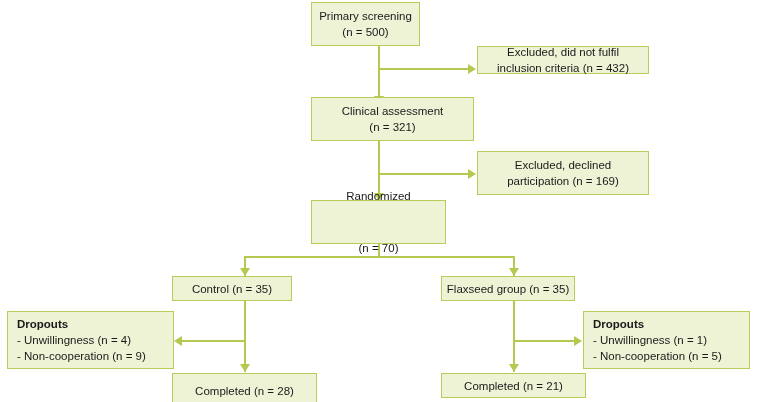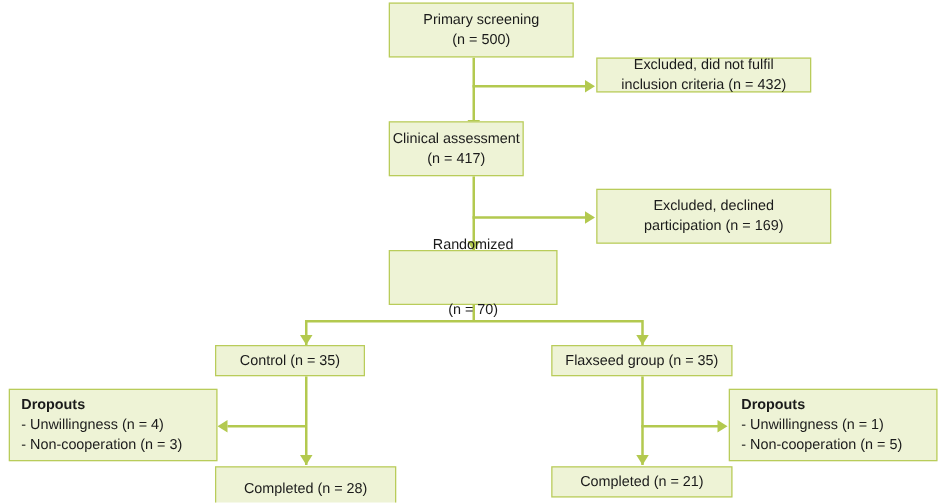--- a/index.html
+++ b/index.html
@@ -101,57 +101,57 @@
 
   <div class="edge h" style="left:182px; top:340px; width:63px;"></div>
   <div class="arrow left" style="left:174px; top:336px;"></div>
 
   <div class="edge v" style="left:513px; top:301px; height:71px;"></div>
   <div class="arrow down" style="left:509px; top:364px;"></div>
 
   <div class="edge h" style="left:513px; top:340px; width:63px;"></div>
   <div class="arrow right" style="left:574px; top:336px;"></div>
 
-  <div class="node" style="left:311px; top:2px; width:148px; height:44px;text-align:center;">
+  <div class="node" style="left:311px; top:2px; width:109px; height:44px;text-align:center;">
     <span class="line">Primary screening</span>
     <span class="line">(n = 500)</span>
   </div>
 
   <div class="node" style="left:477px; top:46px; width:172px; height:28px;">
     <span class="line">Excluded, did not fulfil</span>
     <span class="line">inclusion criteria (n = 432)</span>
   </div>
 
-  <div class="node" style="left:311px; top:97px; width:108px; height:44px;">
+  <div class="node" style="left:311px; top:97px; width:163px; height:44px;">
     <span class="line">Clinical assessment</span>
-    <span class="line">(n = 417)</span>
+    <span class="line">(n = 321)</span>
   </div>
 
-  <div class="node" style="left:477px; top:151px; width:188px; height:44px;">
+  <div class="node" style="left:477px; top:151px; width:172px; height:44px;">
     <span class="line">Excluded, declined</span>
     <span class="line">participation (n = 169)</span>
   </div>
 
   <div class="node" style="left:311px; top:200px; width:135px; height:44px;gap:36px;">
     <span class="line">Randomized</span>
     <span class="line">(n = 70)</span>
   </div>
 
   <div class="node" style="left:172px; top:276px; width:120px; height:25px;">
     <span class="line">Control (n = 35)</span>
   </div>
 
-  <div class="node" style="left:441px; top:276px; width:145px; height:25px;">
+  <div class="node" style="left:441px; top:276px; width:134px; height:25px;">
     <span class="line">Flaxseed group (n = 35)</span>
   </div>
 
   <div class="node left-align" style="left:7px; top:311px; width:167px; height:58px;">
     <span class="line bold">Dropouts</span>
     <span class="line">- Unwillingness (n = 4)</span>
-    <span class="line">- Non-cooperation (n = 3)</span>
+    <span class="line">- Non-cooperation (n = 9)</span>
   </div>
 
   <div class="node left-align" style="left:583px; top:311px; width:167px; height:58px;">
     <span class="line bold">Dropouts</span>
     <span class="line">- Unwillingness (n = 1)</span>
     <span class="line">- Non-cooperation (n = 5)</span>
   </div>
 
   <div class="node" style="left:172px; top:373px; width:145px; height:35px;">
     <span class="line">Completed (n = 28)</span>

